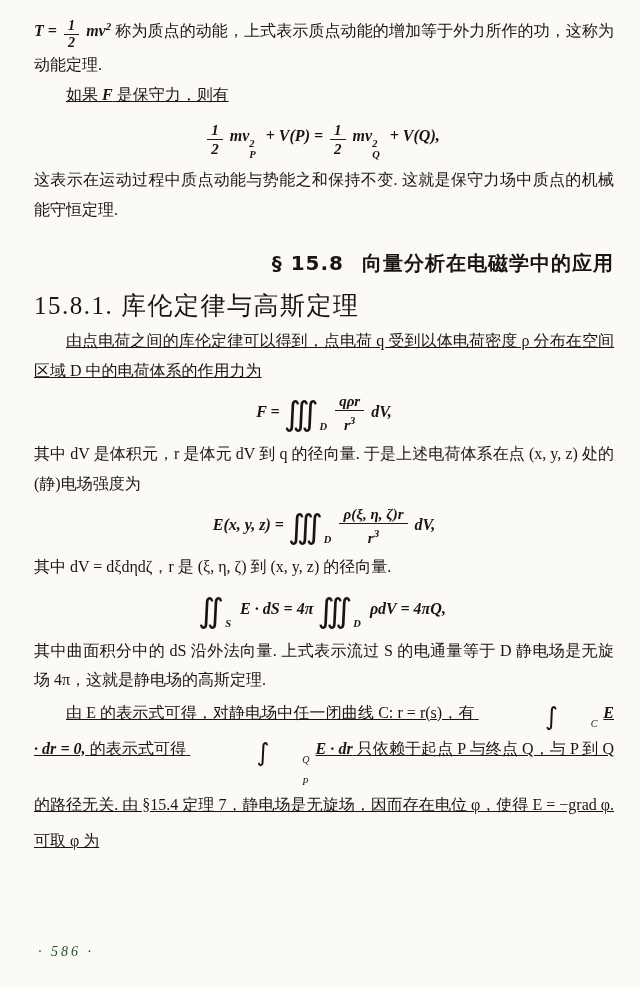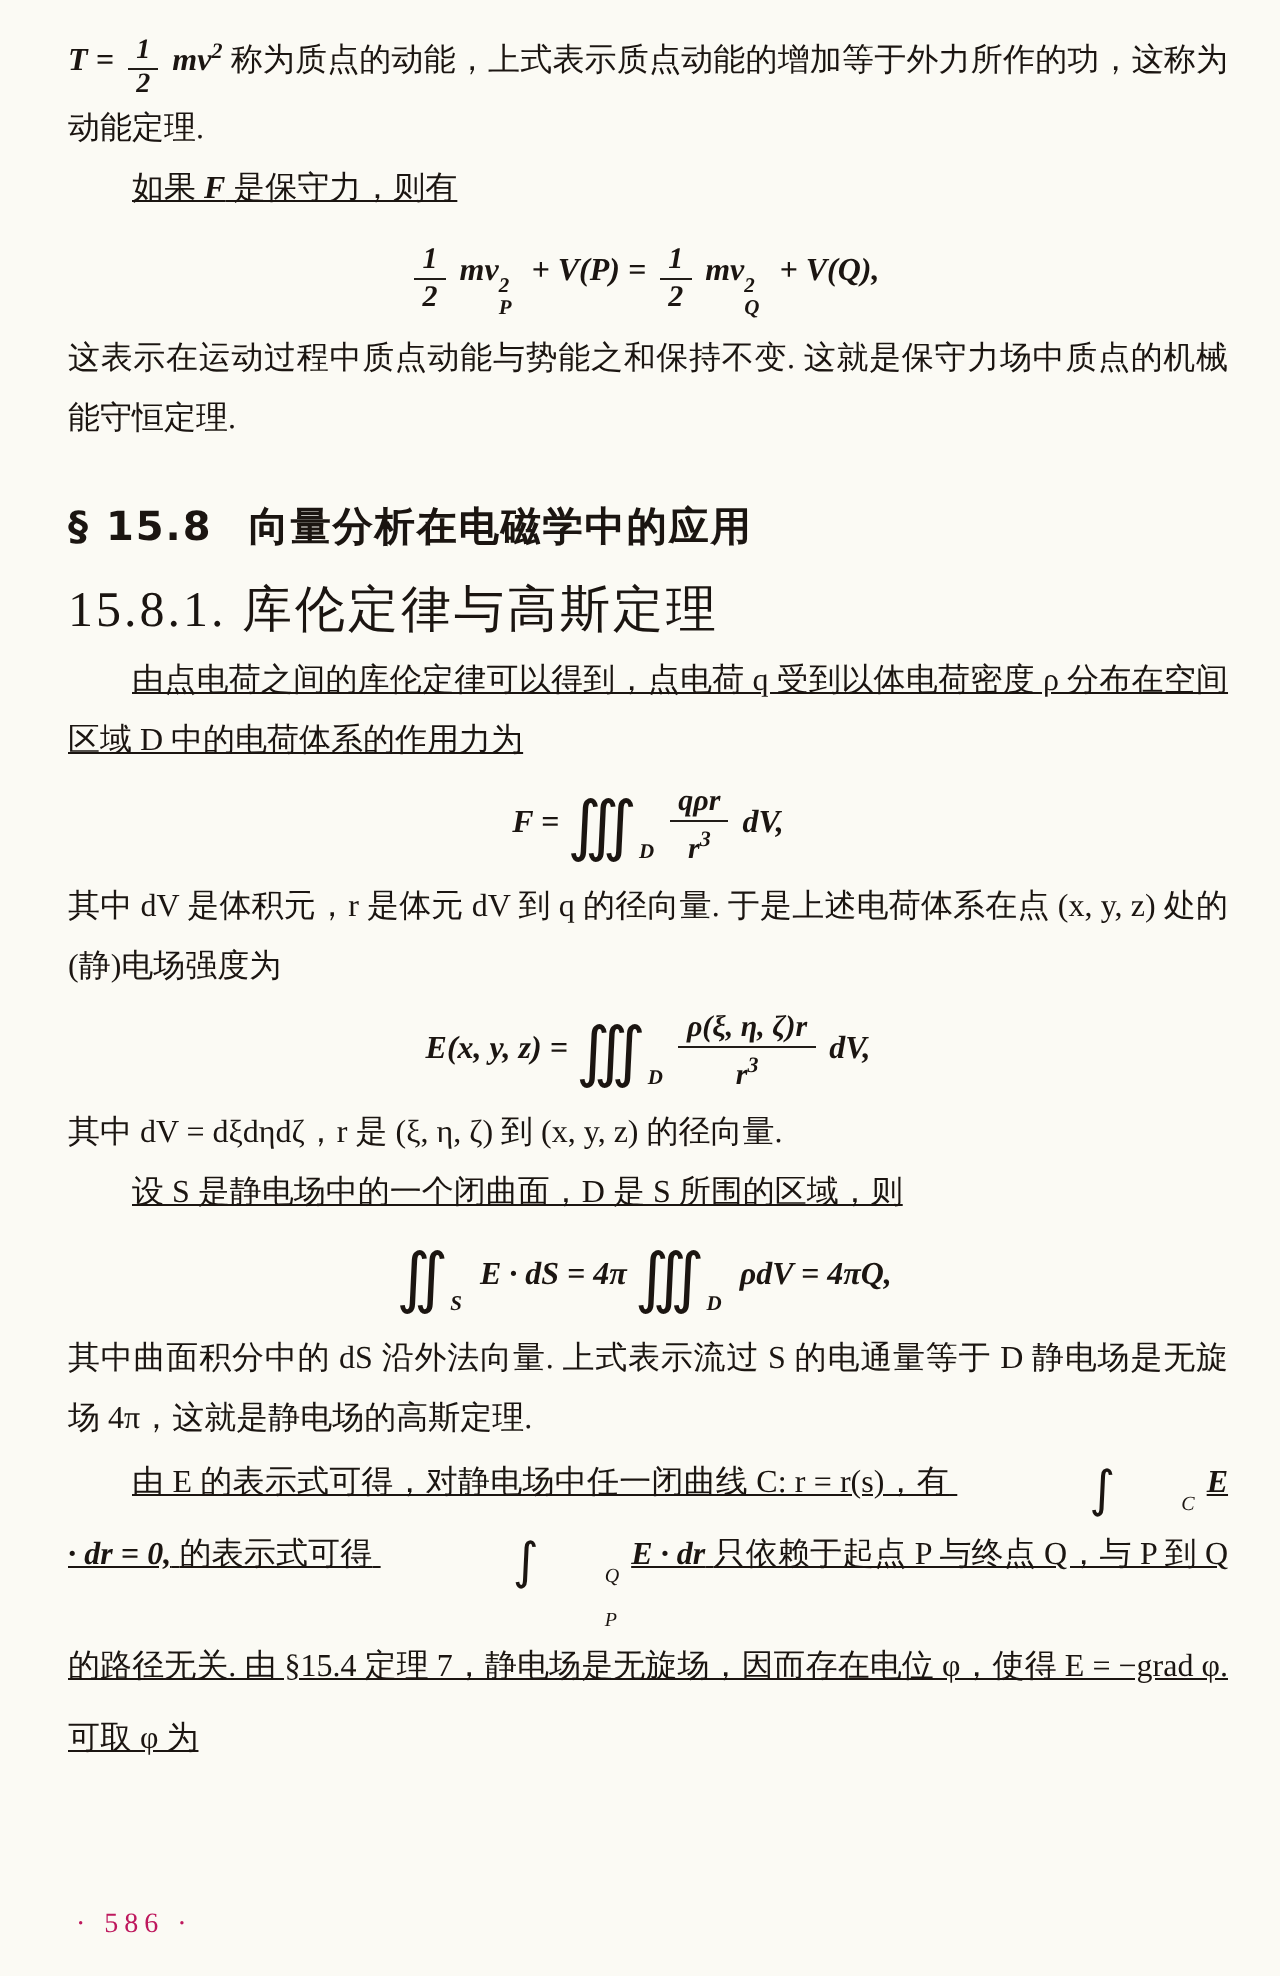--- a/index.html
+++ b/index.html
@@ -58,34 +58,34 @@
     transform:translateY(9px); margin:0 4px 0 1px; line-height:1;
   }
   .limstack {
     display:inline-flex; flex-direction:column; justify-content:space-between;
     height:32px; font-size:10px; line-height:10px; font-style:italic;
     vertical-align:-9px; margin:0 4px 0 1px;
   }
   .m-bold { font-weight:bold; }
   
   .h-section {
-    text-align:left; font-weight:bold; font-size:20px;
+    text-align:right; font-weight:bold; font-size:20px;
     font-family:"DejaVu Sans","Liberation Sans",sans-serif;
     margin:25px 0 9px; letter-spacing:1px; line-height:28px;
   }
   .h-section .sec-no { margin-right:18px; }
   .h-sub {
     font-size:25px; margin:15px 0 7px; letter-spacing:1.5px; line-height:27px;
     font-weight:normal;
   }
   .h-sub2 { margin-top:19px; }
   .tall { line-height:36px; }
   .pageno {
-    position:absolute; left:38px; bottom:11px;
-    font-size:14px; letter-spacing:3px; color:#be185d;
+    position:absolute; left:38px; bottom:22px;
+    font-size:14px; letter-spacing:3px; color:#14532d;font-style:italic;
   }
 </style>
 </head>
 <body>
 
 <div class="page">
 
   <p class="body">
     <span class="m m-bold">T =</span>
     <span class="frac m-bold">
@@ -137,21 +137,20 @@
 
   <div class="eq">
     <span class="gap">E(x, y, z) =</span><span class="bigint">∭</span><span class="isub">D</span><span class="frac">
       <span class="num">ρ(ξ, η, ζ)r</span>
       <span class="den"><i>r</i><sup>3</sup></span>
     </span><span class="gap">dV,</span>
   </div>
 
   <p class="body">其中 dV = dξdηdζ，r 是 (ξ, η, ζ) 到 (x, y, z) 的径向量.</p>
 
-  <p class="body indent">设 S 是静电场中的一个闭曲面，D 是 S 所围的区域，则</p>
 
   <div class="eq">
     <span class="bigint">∬</span><span class="isub">S</span><span class="gap">E · dS = 4π</span><span class="bigint">∭</span><span class="isub">D</span><span class="gap">ρdV = 4πQ,</span>
   </div>
 
   <p class="body">其中曲面积分中的 dS 沿外法向量. 上式表示流过 S 的电通量等于 D 静电场是无旋场 4π，这就是静电场的高斯定理.</p>
 
   <p class="body indent tall">
     <span>由 E 的表示式可得，对静电场中任一闭曲线 C: r = r(s)，有</span>
     <span class="inlint"><span class="isign">∫</span><span class="lsub">C</span></span><i class="m-bold">E · dr = 0,</i>

